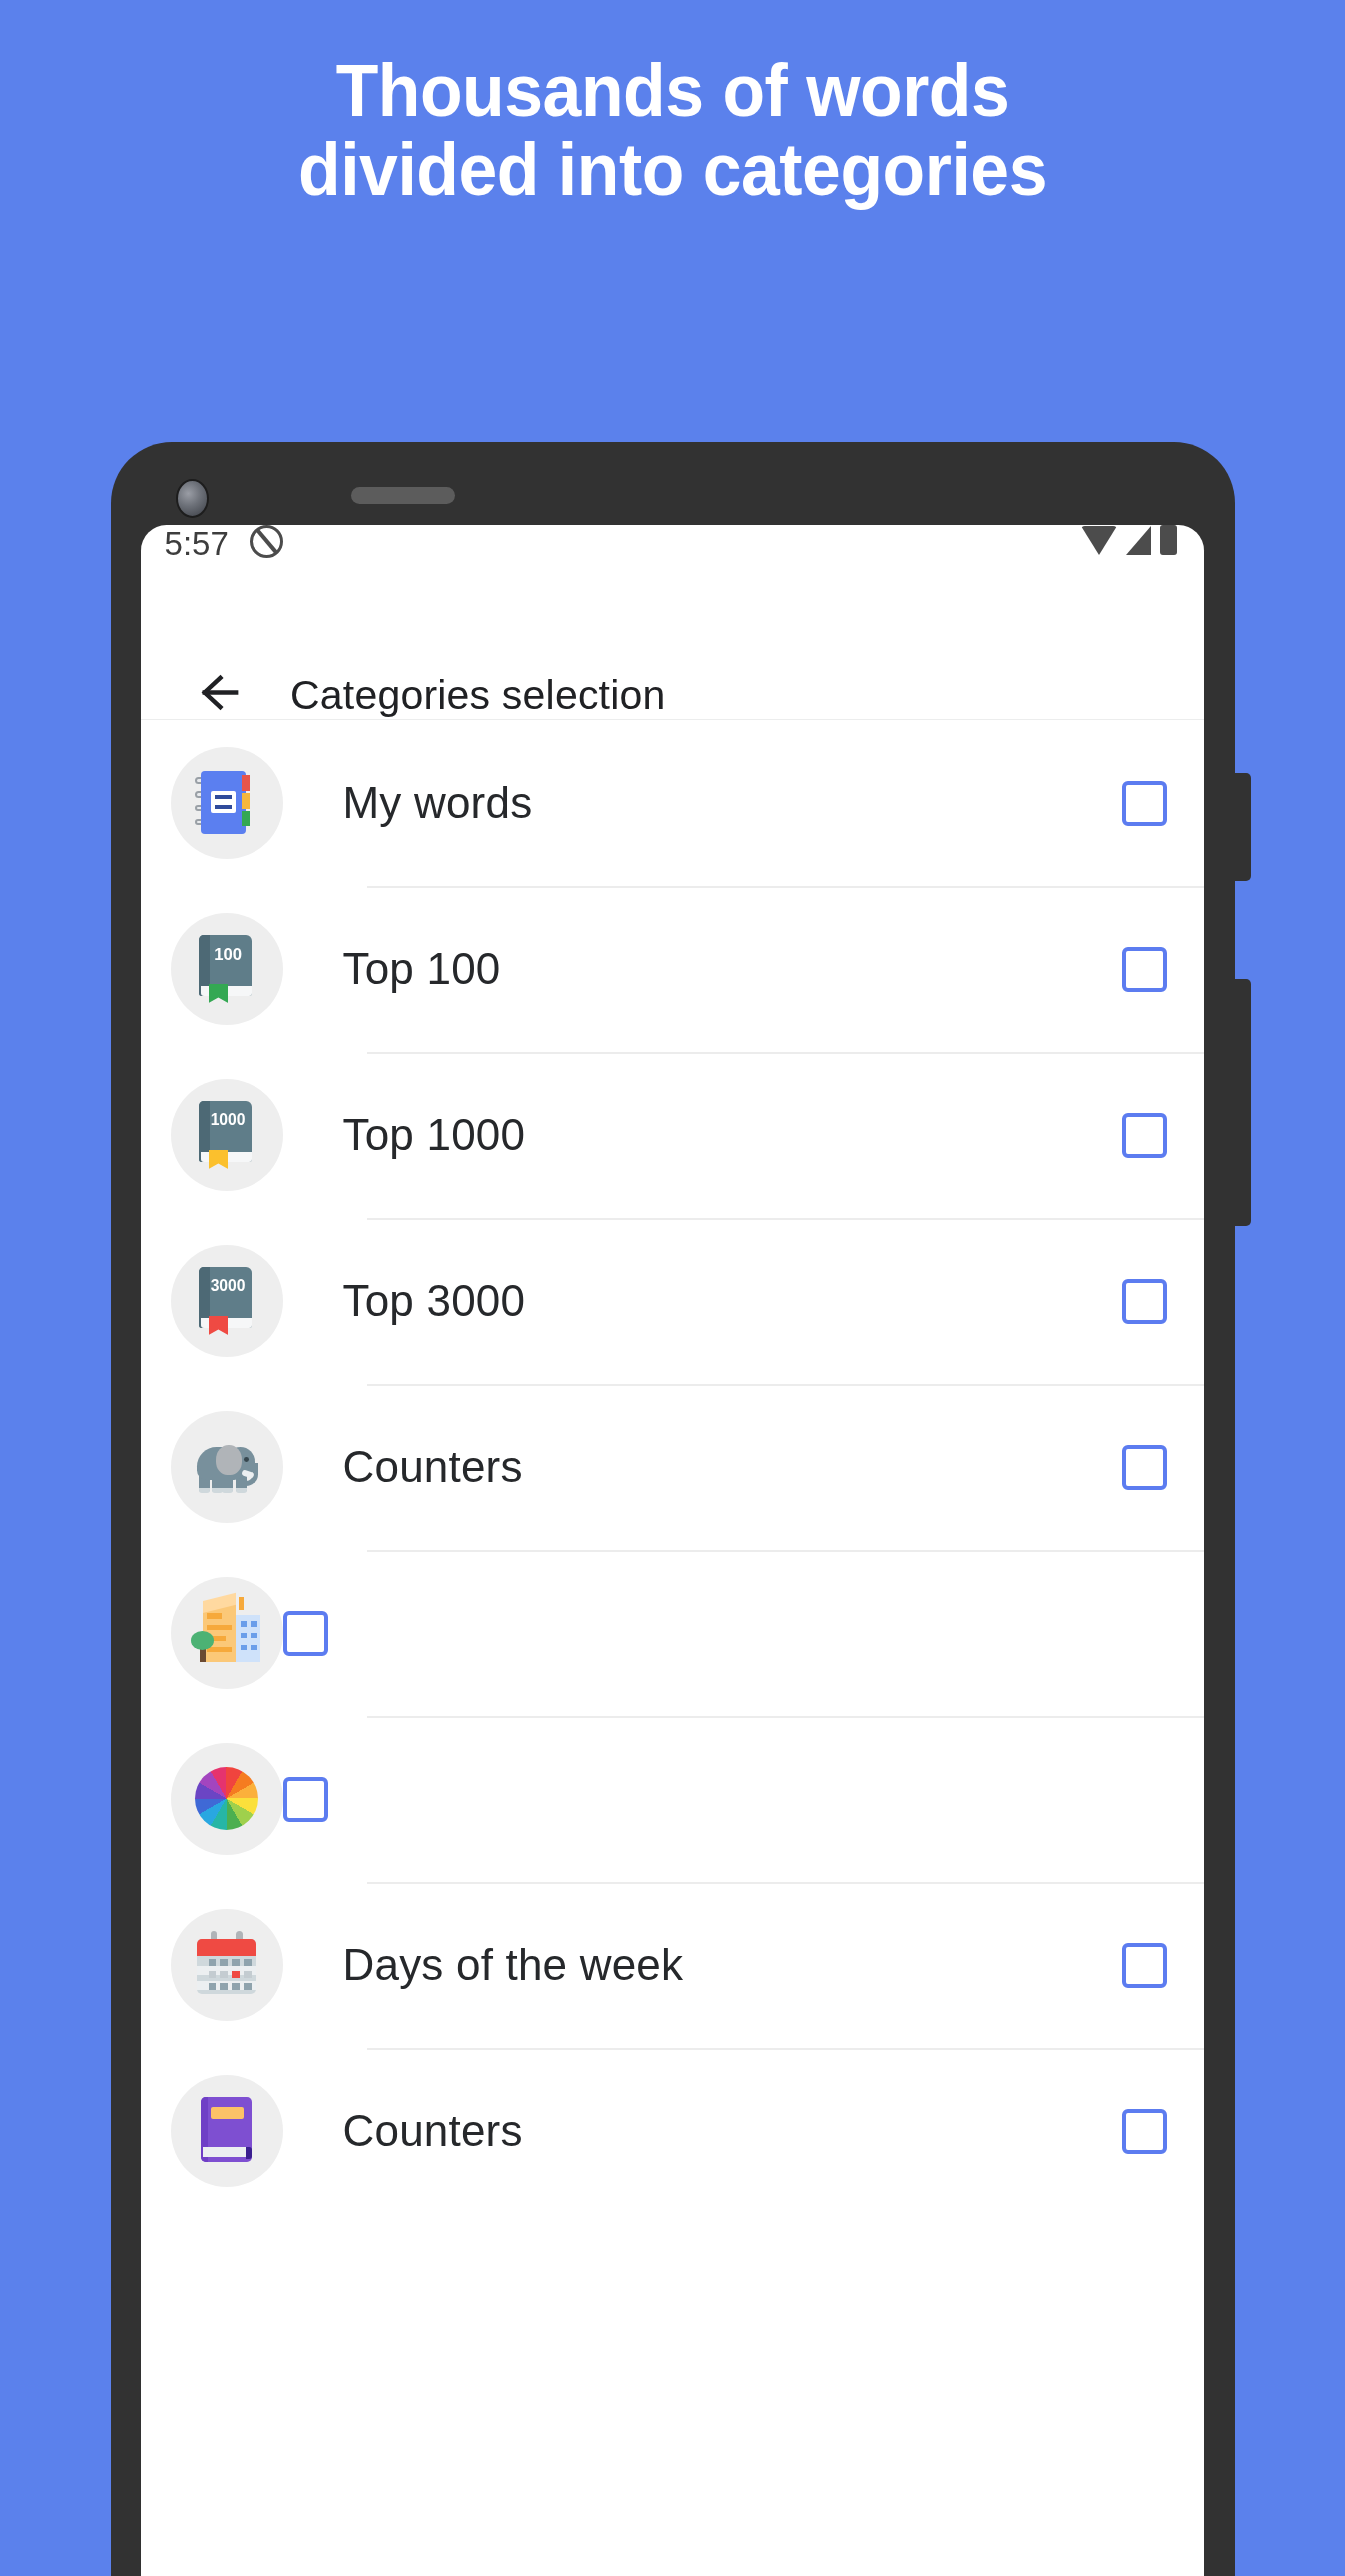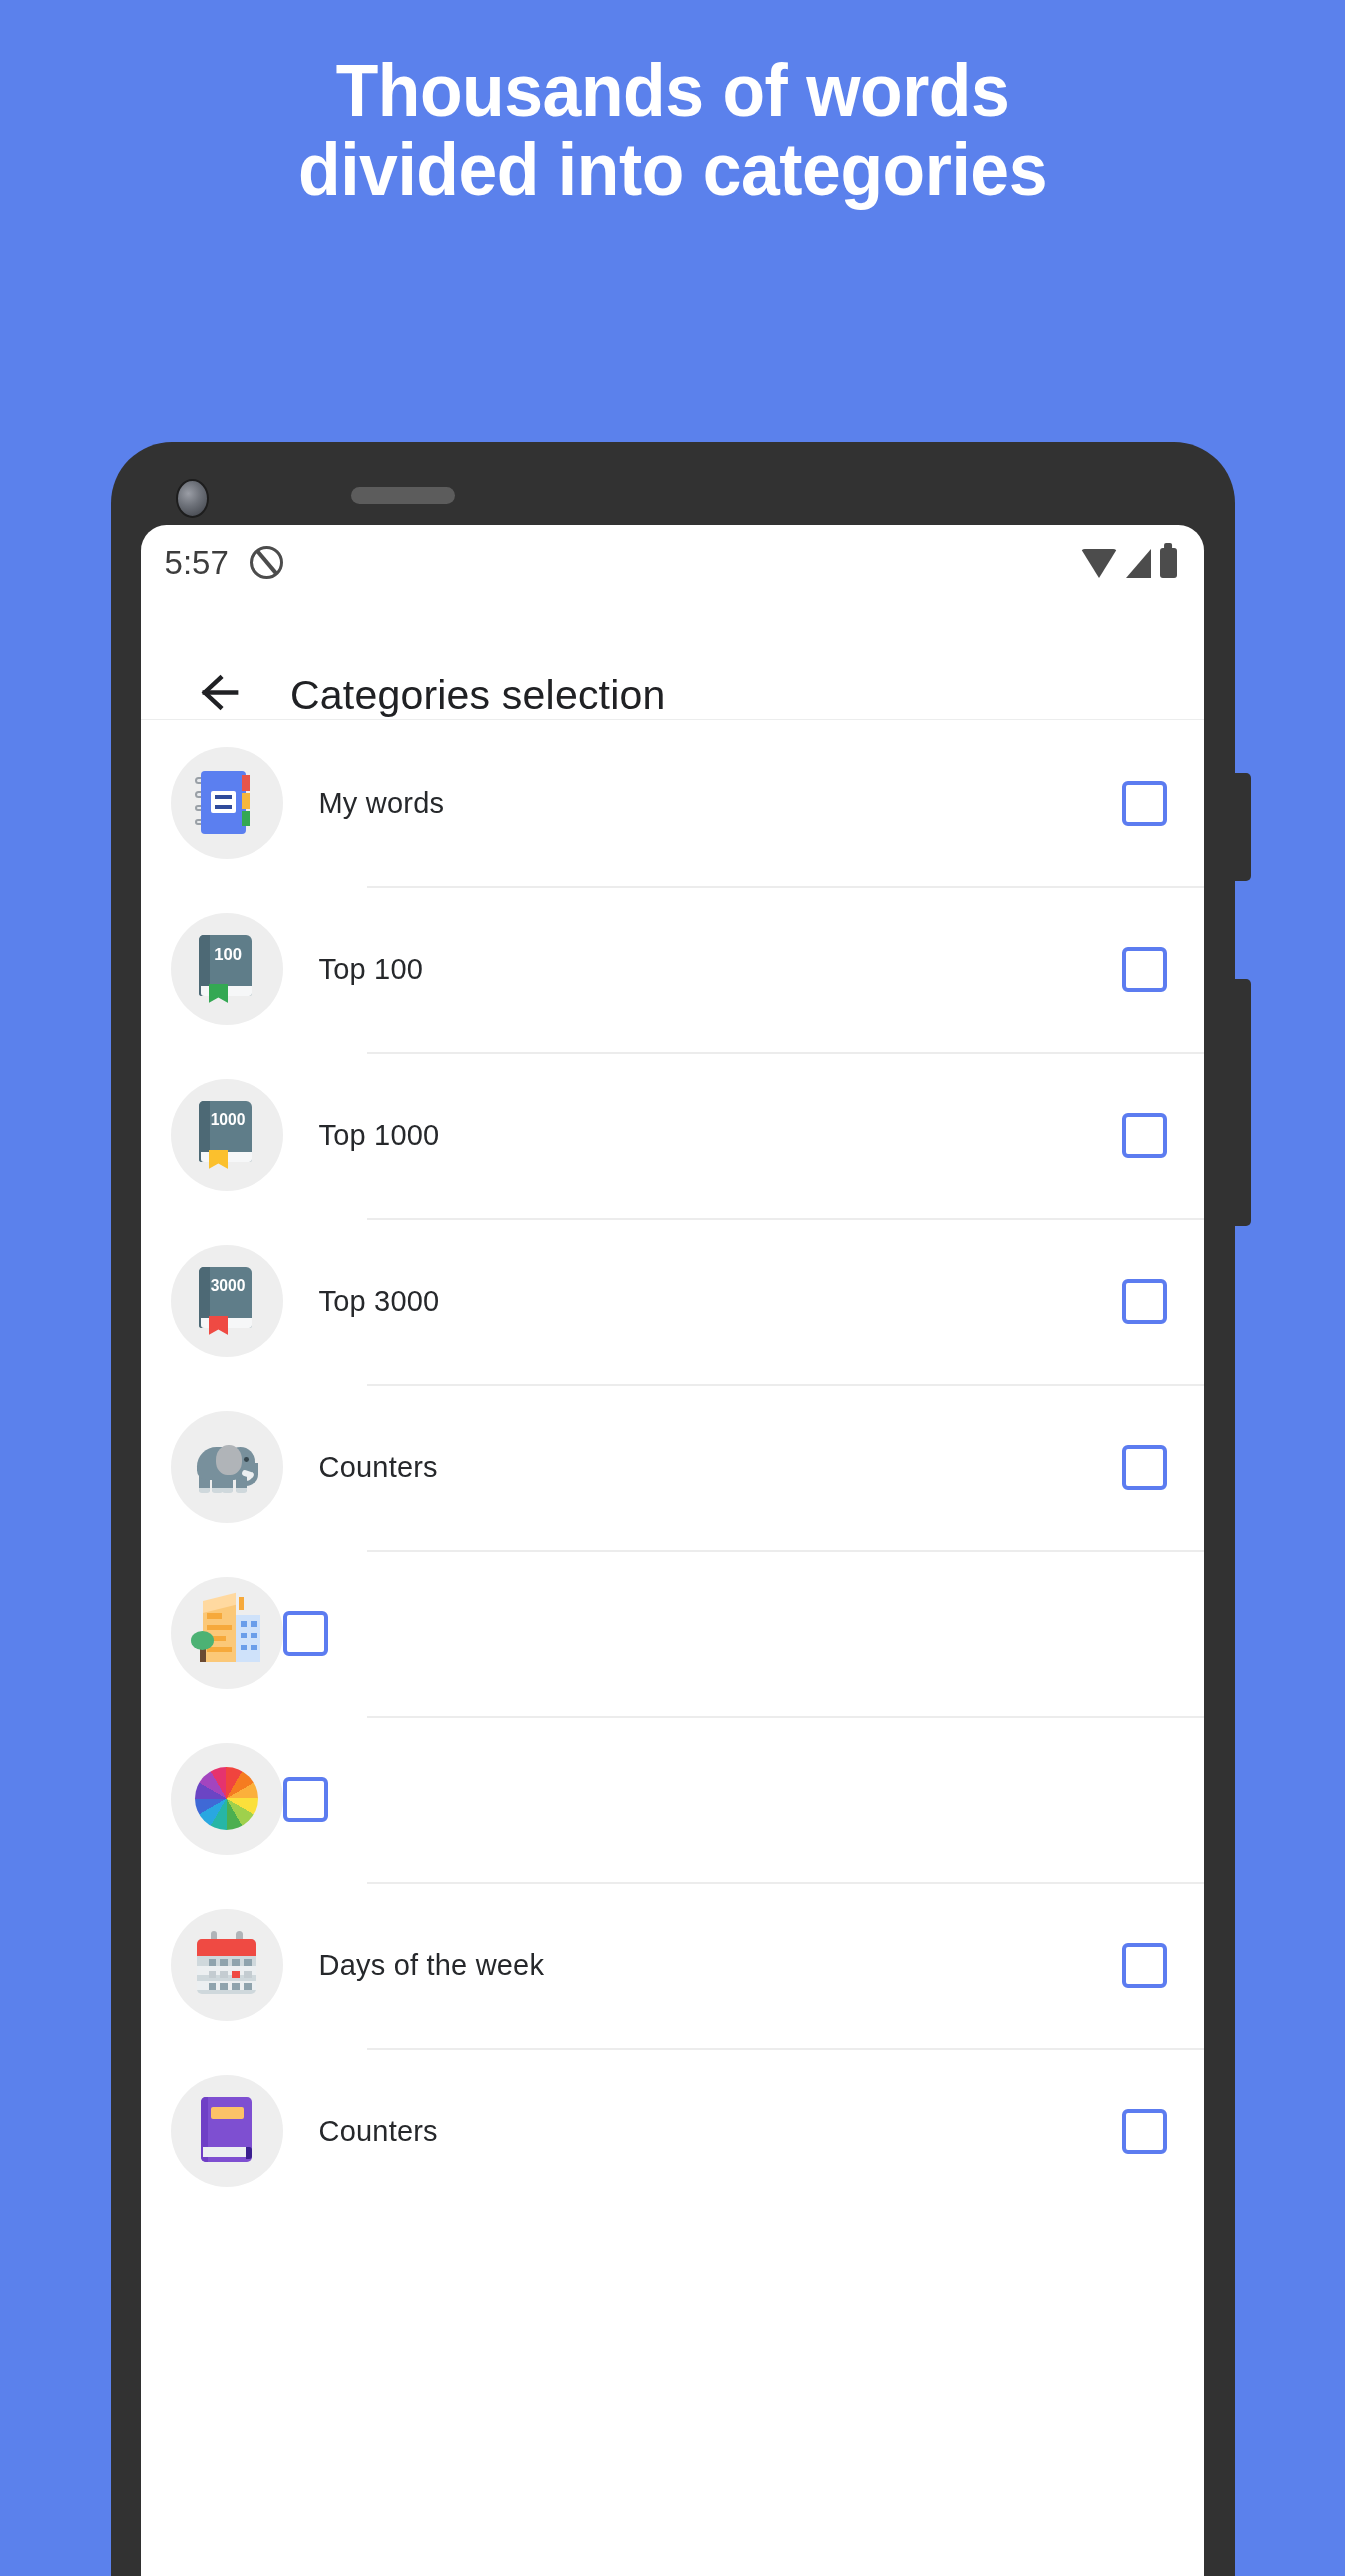--- a/index.html
+++ b/index.html
@@ -85,21 +85,21 @@
     border-radius: 25.5px 25.5px 0 0;
     overflow: hidden;
   }
 
   
   .statusbar {
     position: relative;
     height: 75px;
     padding: 0 27.5px 0 23.6px;
     display: flex;
-    align-items: center;
+    align-items: flex-start;
     box-sizing: border-box;
   }
   .sb-time {
     font-size: 33px;
     color: #3d3d3d;
     letter-spacing: 0px;
     font-family: "Liberation Sans Narrow", "Liberation Sans", sans-serif;
   }
   .sb-dnd {
     margin-left: 21.6px;
@@ -211,22 +211,22 @@
     border-radius: 50%;
     background: #eeeeee;
     flex: 0 0 auto;
     display: flex;
     align-items: center;
     justify-content: center;
     position: relative;
     overflow: hidden;
   }
   .row-label {
-    margin-left: 36px;
-    font-size: 29px;
+    margin-left: 60px;
+    font-size: 44px;
     color: #26282b;
     font-family: "Liberation Sans Narrow", "Liberation Sans", sans-serif;
     letter-spacing: 0.2px;
     flex: 1 1 auto;
   }
   .checkbox {
     width: 45px;
     height: 45px;
     border: 4.9px solid #5c7cf0;
     border-radius: 5.9px;

